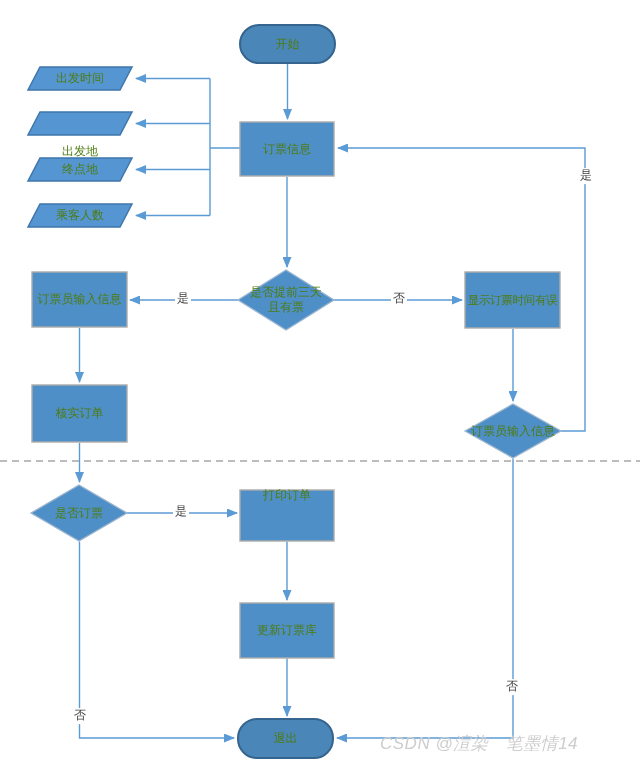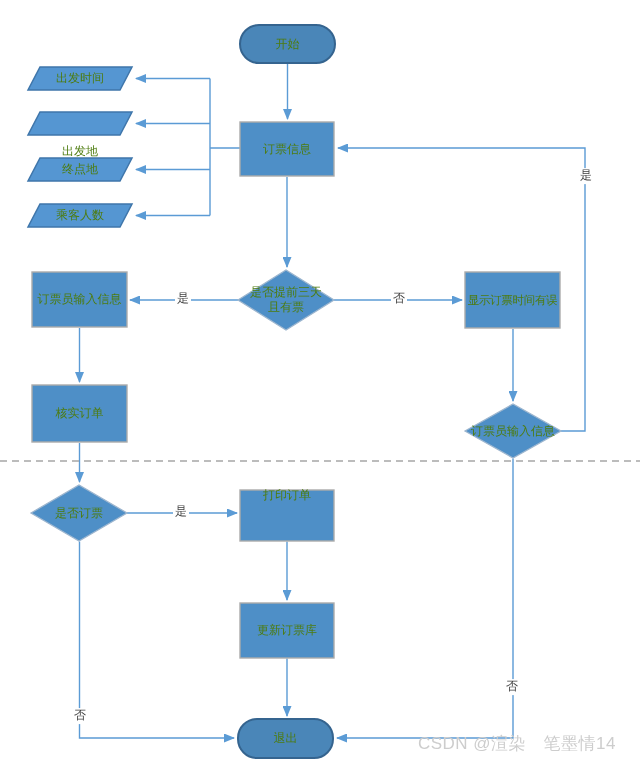--- a/index.html
+++ b/index.html
@@ -6,22 +6,22 @@
   .canvas{position:relative;width:640px;height:767px;background:#fff;overflow:hidden;
           font-family:"Liberation Sans",sans-serif;}
   .canvas svg{position:absolute;left:0;top:0;}
   .node-label{position:absolute;display:flex;align-items:center;justify-content:center;
               color:#4d7c0f;font-size:12px;line-height:1.25;text-align:center;
               pointer-events:none;}
   .multiline{white-space:pre-line;}
   .tight{font-size:11.5px;letter-spacing:-0.3px;}
   .edge-label{position:absolute;transform:translate(-50%,-50%);background:#ffffff;
               color:#3f3f3f;font-size:12px;line-height:1.15;padding:1px 2px;}
-  .watermark{position:absolute;left:403px;top:732px;width:228px;text-align:center;
-             color:#cdcdcd;font-size:17px;letter-spacing:0.5px;white-space:nowrap;}
+  .watermark{position:absolute;left:380px;top:732px;width:228px;text-align:left;
+             color:#cdcdcd;font-size:17px;letter-spacing:0.5px;white-space:nowrap;font-style:italic;}
 </style>
 </head>
 <body>
 
 <div class="canvas">
 
   <svg width="640" height="767" viewBox="0 0 640 767">
     <defs>
       <marker id="arrow" markerUnits="userSpaceOnUse" markerWidth="11" markerHeight="9" refX="10" refY="4.5" orient="auto">
         <path d="M0,0 L11,4.5 L0,9 Z" fill="#5B9BD5"></path>

